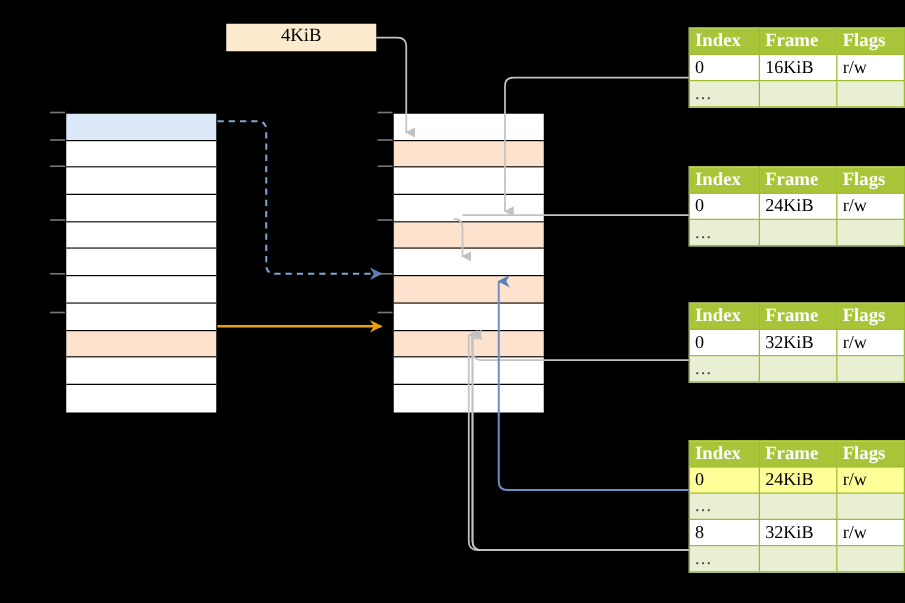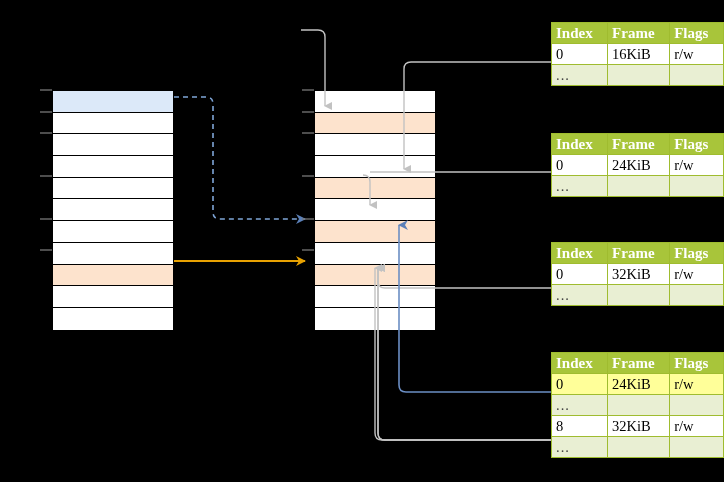--- a/index.html
+++ b/index.html
@@ -30,20 +30,21 @@
   
   .callout{position:absolute;background:#fdebcf;color:#000;
            font-size:15px;line-height:20px;text-align:center;
            font-family:"Liberation Serif", serif;box-sizing:border-box;}
 </style>
 </head>
 <body>
 
 <div id="stage">
 
+  <div class="callout" id="callout" style="left:181px;top:19px;width:120px;height:22px;">4KiB</div>
 
   <div id="cols">
       <div class="memcol" style="left: 52px; top: 90px; width: 122px; height: 238.7px;">
         <div class="memrow blue" style="height: 21.7px;"></div>
         <div class="memrow " style="height: 21.7px;"></div>
         <div class="memrow " style="height: 21.7px;"></div>
         <div class="memrow " style="height: 21.7px;"></div>
         <div class="memrow " style="height: 21.7px;"></div>
         <div class="memrow " style="height: 21.7px;"></div>
         <div class="memrow " style="height: 21.7px;"></div>

